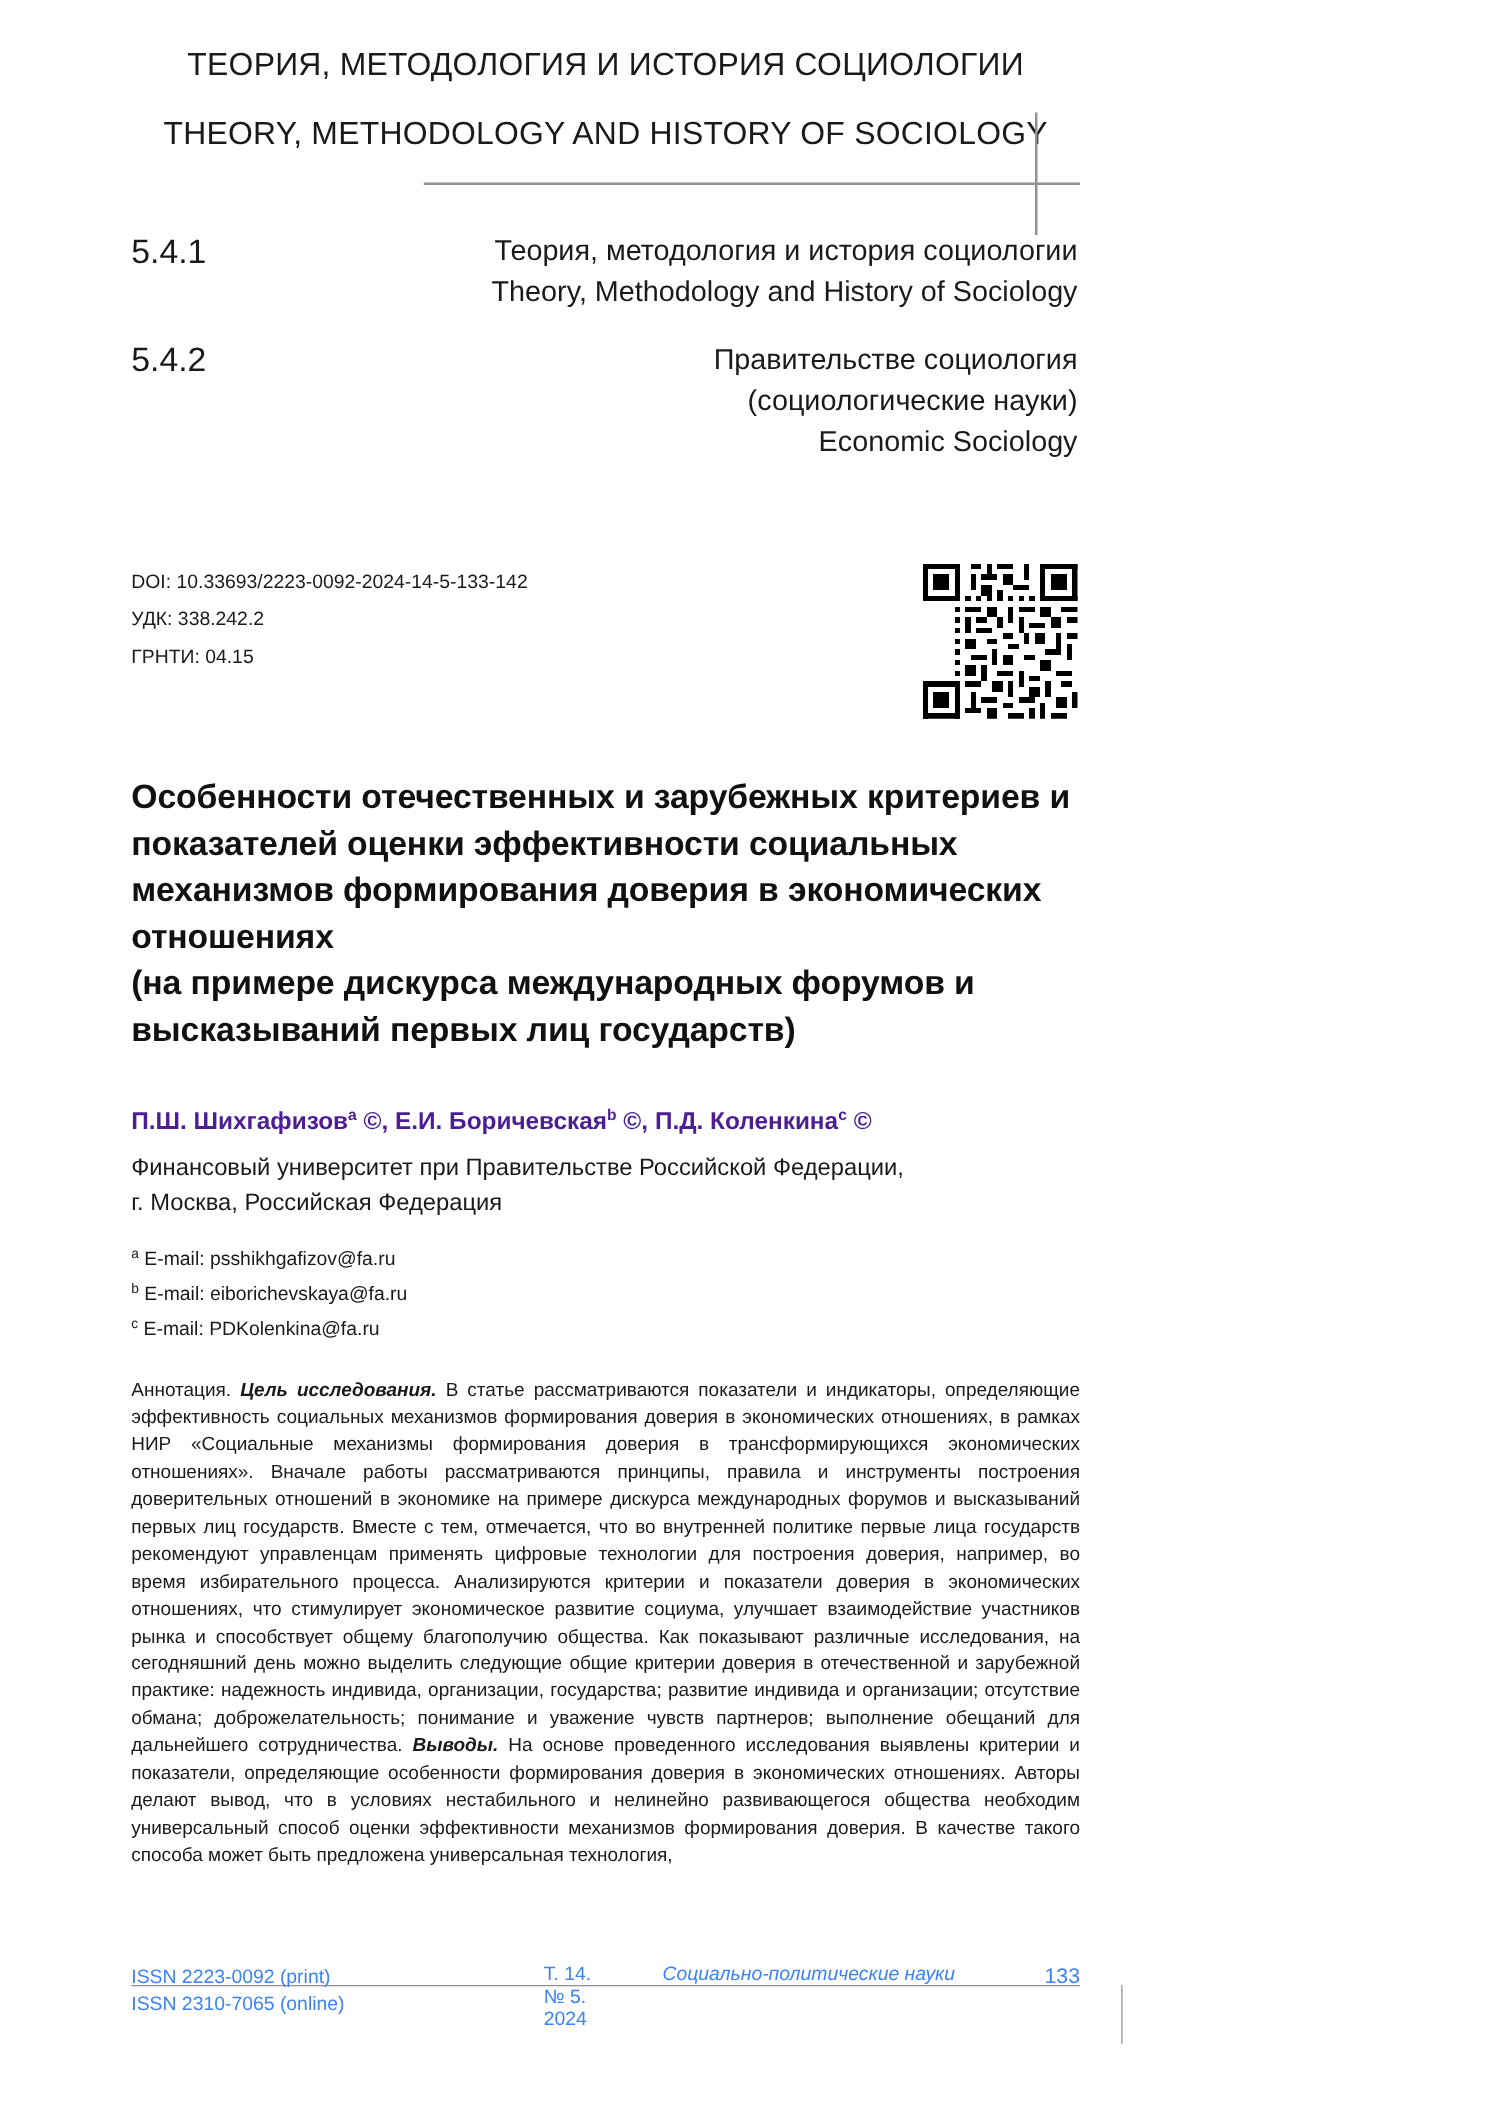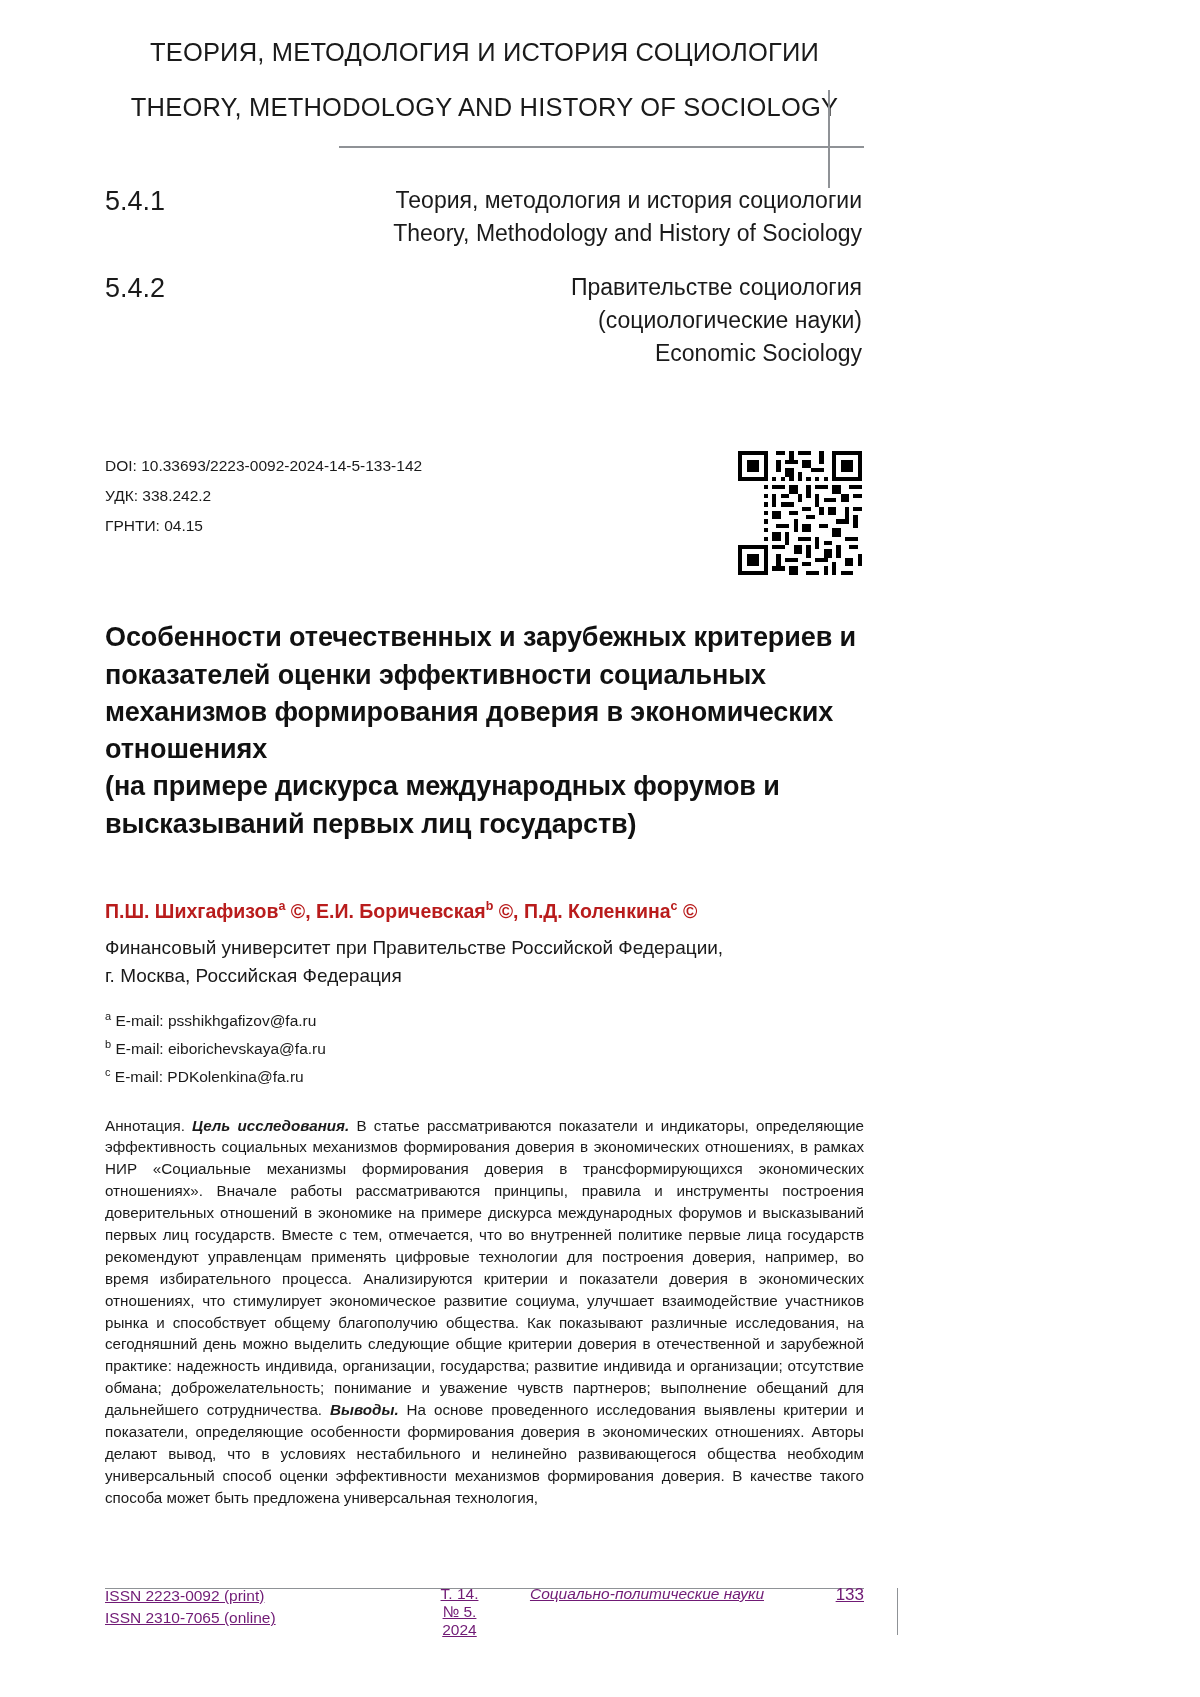--- a/index.html
+++ b/index.html
@@ -121,24 +121,24 @@
     margin-top: 44px;
     font-size: 27px;
     font-weight: bold;
     line-height: 1.38;
     color: #111111;
     letter-spacing: -0.1px;
   }
 
   
   .authors {
-    margin-top: 56px;
+    margin-top: 42px;
     font-size: 19.5px;
     font-weight: bold;
-    color: #b91c1c;
+    color: #4c1d95;
   }
   .authors sup {
     font-size: 12.5px;
     font-weight: bold;
   }
   .affil {
     margin-top: 12px;
     font-size: 19px;
     line-height: 1.45;
     color: #1a1a1a;
@@ -180,34 +180,33 @@
     right: 71px;
     bottom: 62px;
     width: 1.4px;
     height: 47px;
     background: #8f9296;
   }
   .footer {
     position: absolute;
     left: 105px;
     right: 105px;
-    bottom: 58px;
+    bottom: 72px;
     display: flex;
     align-items: flex-start;
     font-size: 15.5px;
-    color: #701a75;
-    text-decoration: underline;
+    color: #3b82f6;
   }
   .footer .issn {
     width: 300px;
     line-height: 1.45;
   }
   .footer .vol {
     flex: 1;
-    text-align: center;
+    text-align: left;
     padding-left: 30px;
   }
   .footer .jname {
     font-style: italic;
     width: 280px;
     text-align: right;
     padding-right: 40px;
   }
   .footer .pageno {
     width: 60px;

